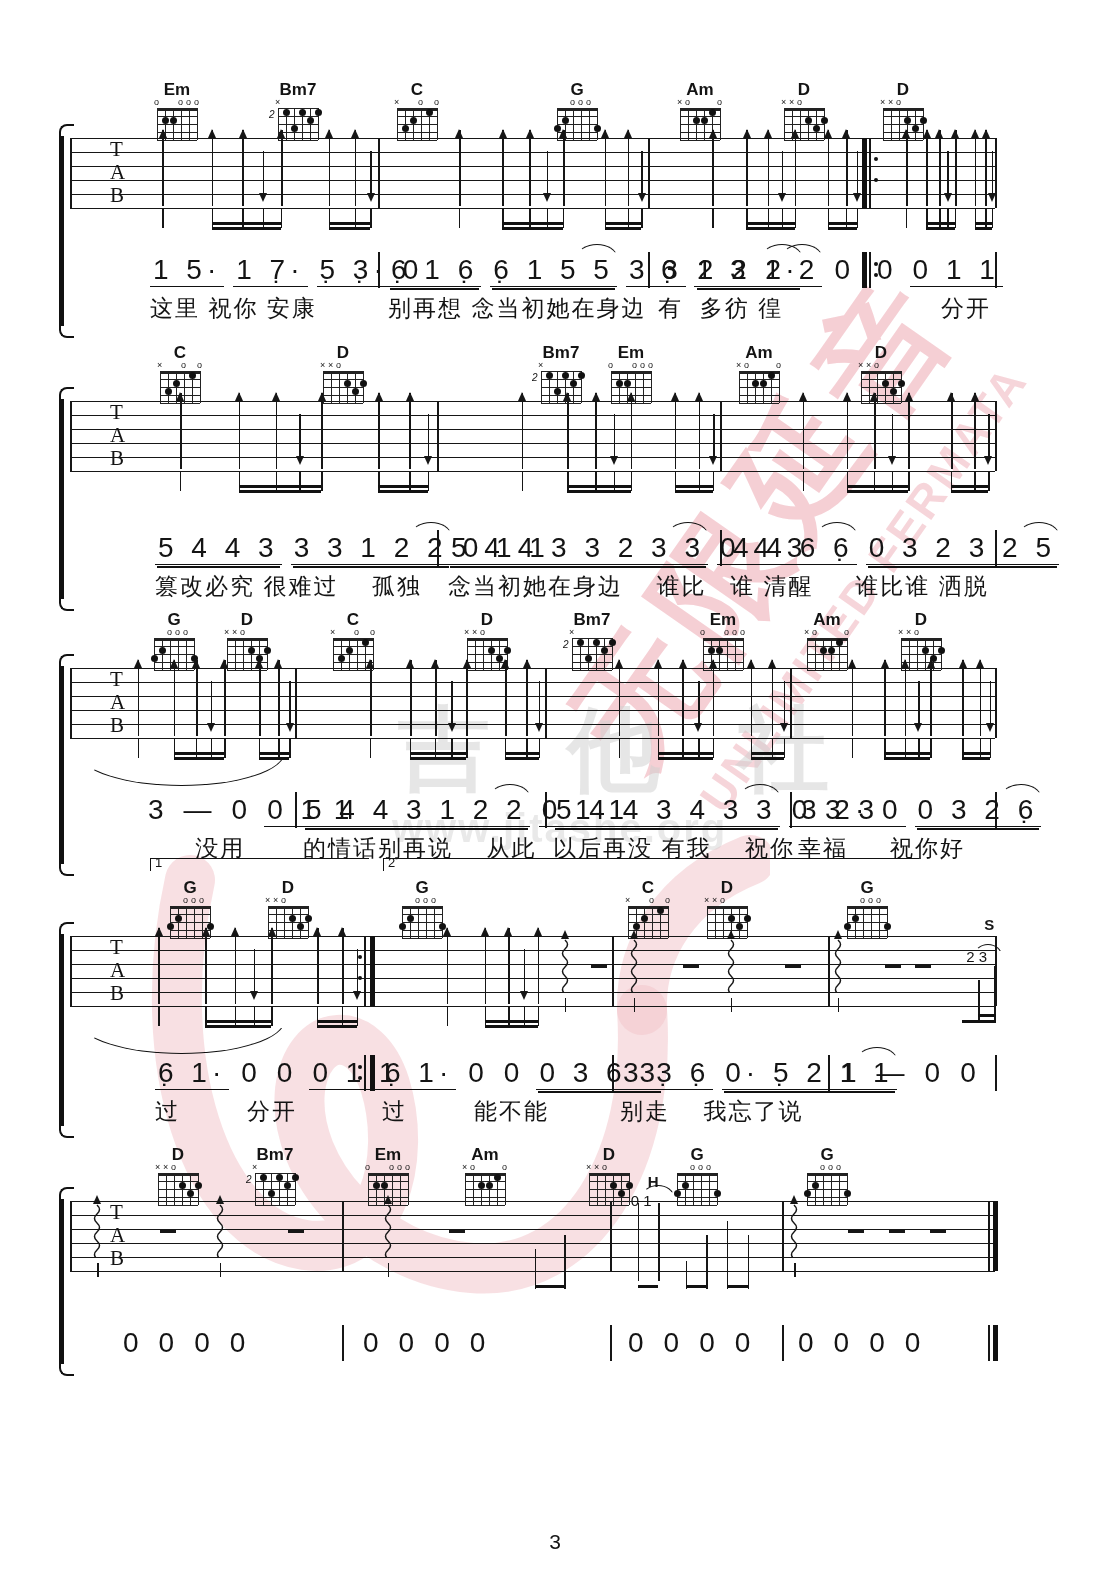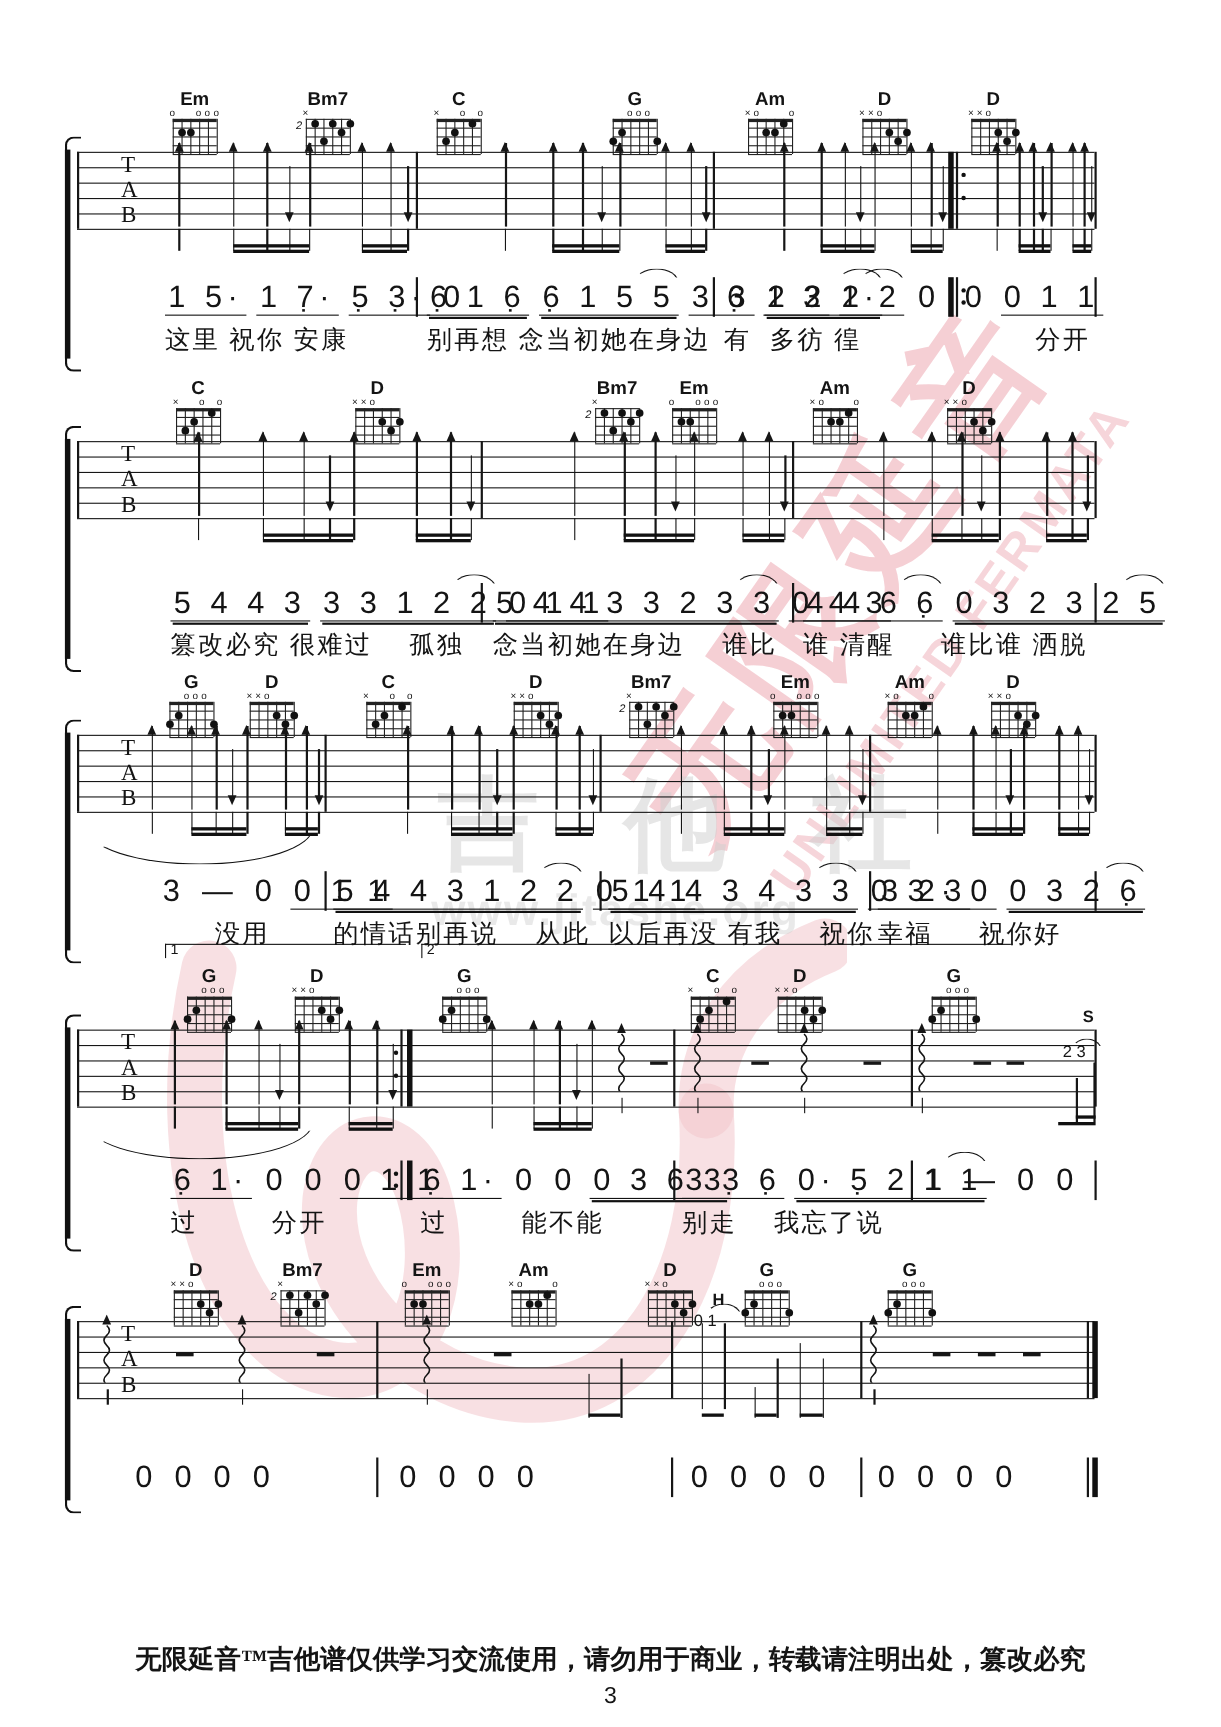--- a/index.html
+++ b/index.html
@@ -1357,15 +1357,14 @@
       <div class="vline" style="left: 610px; top: 1325px; height: 36px;"></div>
       <div class="vline" style="left: 782px; top: 1325px; height: 36px;"></div>
       <div class="vline" style="left: 988px; top: 1325px; height: 36px;"></div>
       <div class="vthick" style="left: 993px; top: 1325px; height: 36px;"></div>
       <div class="measure" style="left: 120px; top: 1328px; width: 212px;"><span class="note-group">0</span><span class="note-group">0</span><span class="note-group">0</span><span class="note-group">0</span></div>
       <div class="measure" style="left: 360px; top: 1328px; width: 240px;"><span class="note-group">0</span><span class="note-group">0</span><span class="note-group">0</span><span class="note-group">0</span></div>
       <div class="measure" style="left: 625px; top: 1328px; width: 148px;"><span class="note-group">0</span><span class="note-group">0</span><span class="note-group">0</span><span class="note-group">0</span></div>
       <div class="measure" style="left: 795px; top: 1328px; width: 185px;"><span class="note-group">0</span><span class="note-group">0</span><span class="note-group">0</span><span class="note-group">0</span></div>
     </div>
 
-  <div id="footer" style="top:1492px;">无限延音™吉他谱仅供学习交流使用，请勿用于商业，转载请注明出处，篡改必究</div>
   <div id="pagenum" style="top:1530px;">3</div>
 </div>
 
 </body></html>

